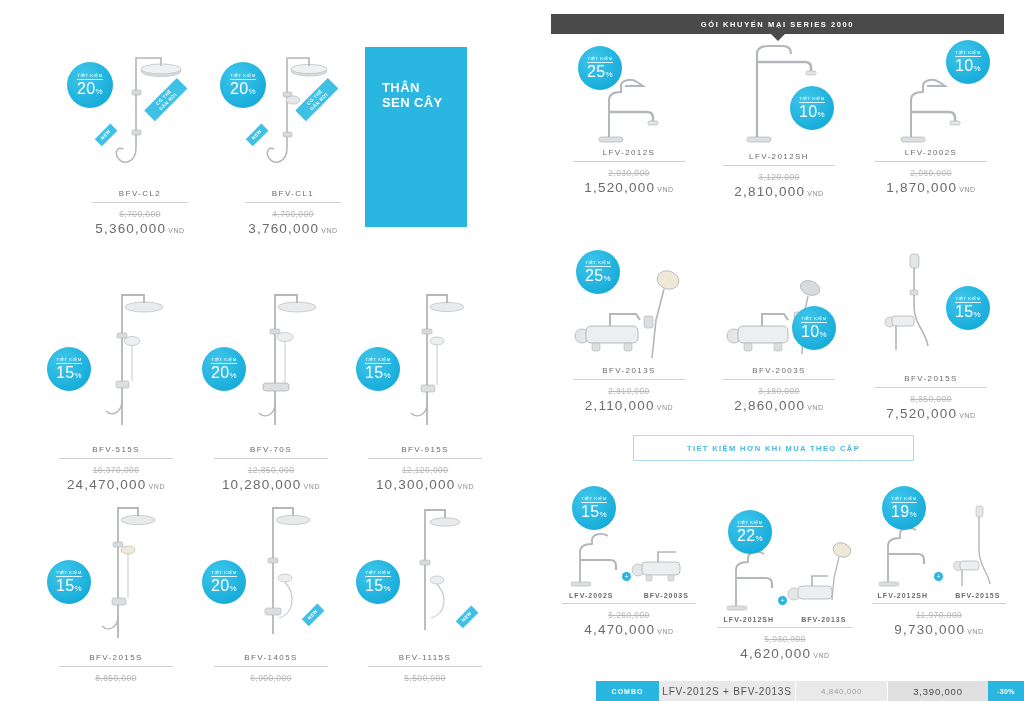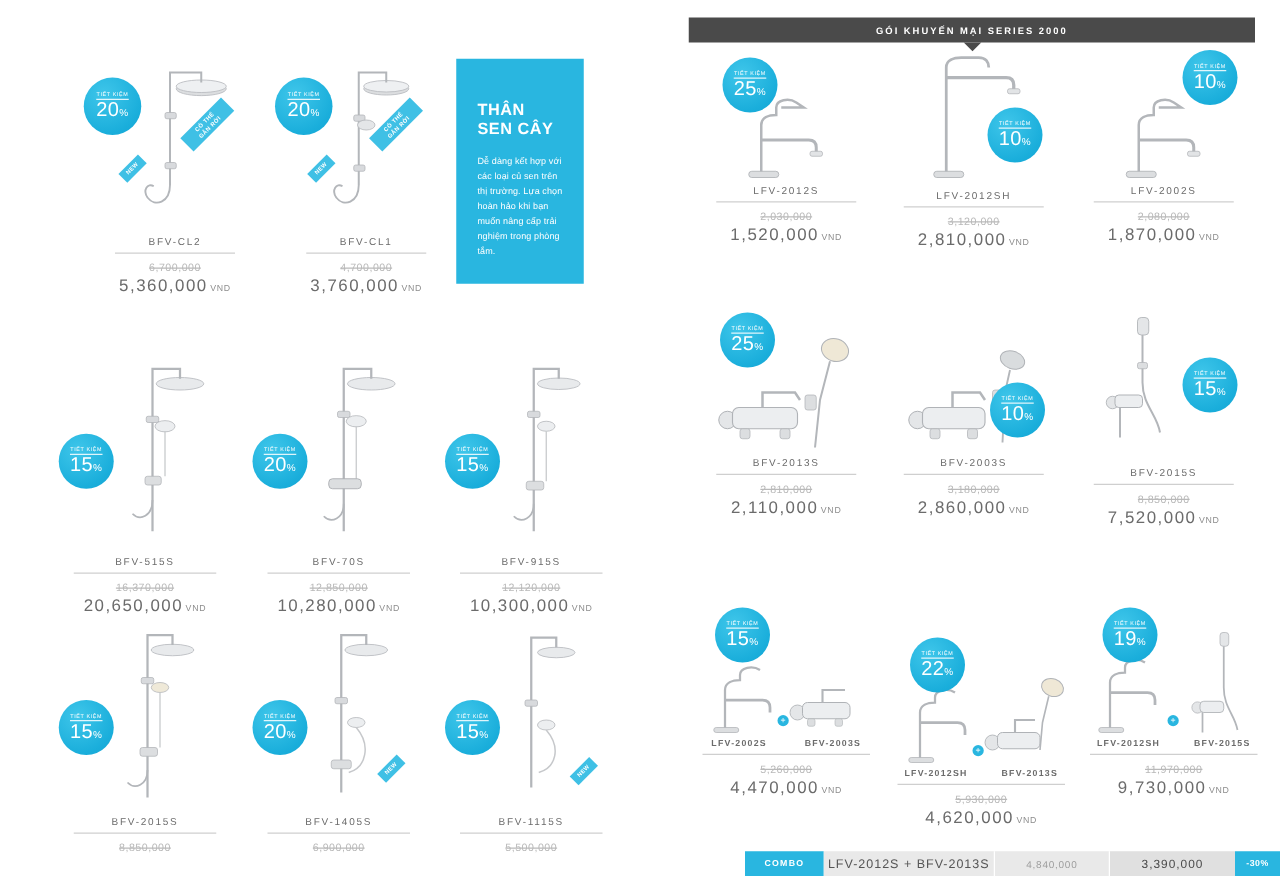--- a/index.html
+++ b/index.html
@@ -245,21 +245,20 @@
 GẮN RỜI</div>
       <div class="prod-code" style="margin-top:14px;">BFV-CL1</div>
       <div class="rule" style="width:96px;"></div>
       <div class="old-price">4,700,000</div>
       <div class="new-price"><span>3,760,000</span><span class="cur">VND</span></div>
     </div>
 
     <div class="info-panel">
       <div class="info-title">THÂN
 SEN CÂY</div>
-      <div class="info-body">Dễ dàng kết hợp với các loại củ sen trên thị trường. Lựa chọn hoàn hảo khi bạn muốn nâng cấp trải nghiệm trong phòng tắm.</div>
     </div>
 
 
     <div class="prod" style="position:absolute;left:43px;top:285px;width:146px;">
       <div class="prod-art" style="height:160px;">
         <svg width="140" height="160" viewBox="0 0 140 160" aria-hidden="true">
           <ellipse cx="98" cy="22" rx="19" ry="5" fill="#e8eaec" stroke="#b9bcc0" stroke-width="0.7"></ellipse>
           <path d="M98 18 L98 10 L76 10 L76 140" fill="none" stroke="#b3b6ba" stroke-width="1.8"></path>
           <rect x="71" y="48" width="10" height="5" rx="1.5" fill="#d8dadd" stroke="#b0b3b7" stroke-width="0.6"></rect>
           <ellipse cx="86" cy="56" rx="8" ry="4.5" fill="#eceef0" stroke="#b0b3b7" stroke-width="0.6"></ellipse>
@@ -268,21 +267,21 @@
           <path d="M76 115 C76 128 66 132 60 126" fill="none" stroke="#b3b6ba" stroke-width="1.4"></path>
         </svg>
       </div>
       <div class="badge" style="left:4px;top:62px;width:44px;height:44px;">
         <span class="b-top">TIẾT KIỆM</span>
         <span class="b-val"><span>15</span><span class="pct">%</span></span>
       </div>
       <div class="prod-code">BFV-515S</div>
       <div class="rule" style="width:114px;"></div>
       <div class="old-price">16,370,000</div>
-      <div class="new-price"><span>20,650,000</span><span class="cur">VND</span></div>
+      <div class="new-price"><span>24,470,000</span><span class="cur">VND</span></div>
     </div>
 
     <div class="prod" style="position:absolute;left:198px;top:285px;width:146px;">
       <div class="prod-art" style="height:160px;">
         <svg width="140" height="160" viewBox="0 0 140 160" aria-hidden="true">
           <ellipse cx="96" cy="22" rx="19" ry="5" fill="#e8eaec" stroke="#b9bcc0" stroke-width="0.7"></ellipse>
           <path d="M96 18 L96 10 L74 10 L74 140" fill="none" stroke="#b3b6ba" stroke-width="1.8"></path>
           <rect x="69" y="44" width="10" height="5" rx="1.5" fill="#d8dadd" stroke="#b0b3b7" stroke-width="0.6"></rect>
           <ellipse cx="84" cy="52" rx="8" ry="4.5" fill="#eceef0" stroke="#b0b3b7" stroke-width="0.6"></ellipse>
           <path d="M84 56 L84 98" fill="none" stroke="#c6c8cb" stroke-width="1"></path>
@@ -509,20 +508,23 @@
       <div class="badge" style="left:88px;top:36px;width:44px;height:44px;">
         <span class="b-top">TIẾT KIỆM</span>
         <span class="b-val"><span>15</span><span class="pct">%</span></span>
       </div>
       <div class="prod-code" style="margin-top:8px;">BFV-2015S</div>
       <div class="rule" style="width:112px;"></div>
       <div class="old-price">8,850,000</div>
       <div class="new-price"><span>7,520,000</span><span class="cur">VND</span></div>
     </div>
 
+    <div class="pair-box">
+      <span>TIẾT KIỆM HƠN KHI MUA THEO CẶP</span>
+    </div>
 
     <div class="prod" style="position:absolute;left:26px;top:500px;width:150px;">
       <div class="prod-art" style="height:92px;">
         <svg width="150" height="92" viewBox="0 0 150 92" aria-hidden="true">
           <path d="M26 84 L26 52 C26 46 32 44 38 44 L38 40 C38 34 48 32 54 36" fill="none" stroke="#b3b6ba" stroke-width="1.8"></path>
           <path d="M26 60 L56 60 C60 60 62 62 62 66 L62 70" fill="none" stroke="#b3b6ba" stroke-width="2.2"></path>
           <rect x="17" y="82" width="20" height="4" rx="2" fill="#dcdee0" stroke="#b0b3b7" stroke-width="0.6"></rect>
           <ellipse cx="84" cy="70" rx="6" ry="6" fill="#e4e6e8" stroke="#b0b3b7" stroke-width="0.7"></ellipse>
           <rect x="88" y="62" width="38" height="13" rx="4" fill="#eceef0" stroke="#b0b3b7" stroke-width="0.8"></rect>
           <path d="M104 62 L104 52 L122 52" fill="none" stroke="#b3b6ba" stroke-width="1.7"></path>

